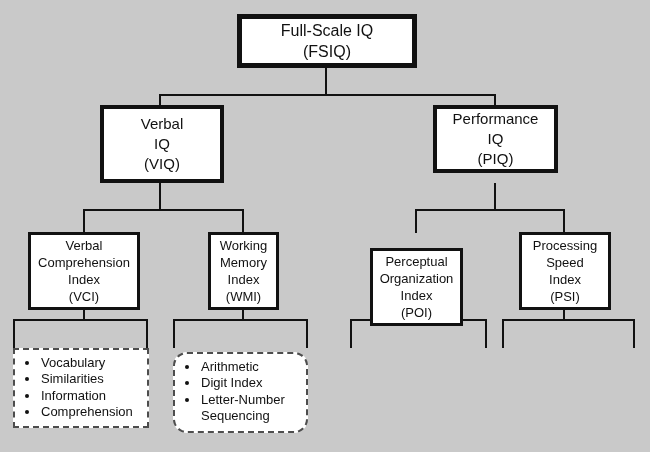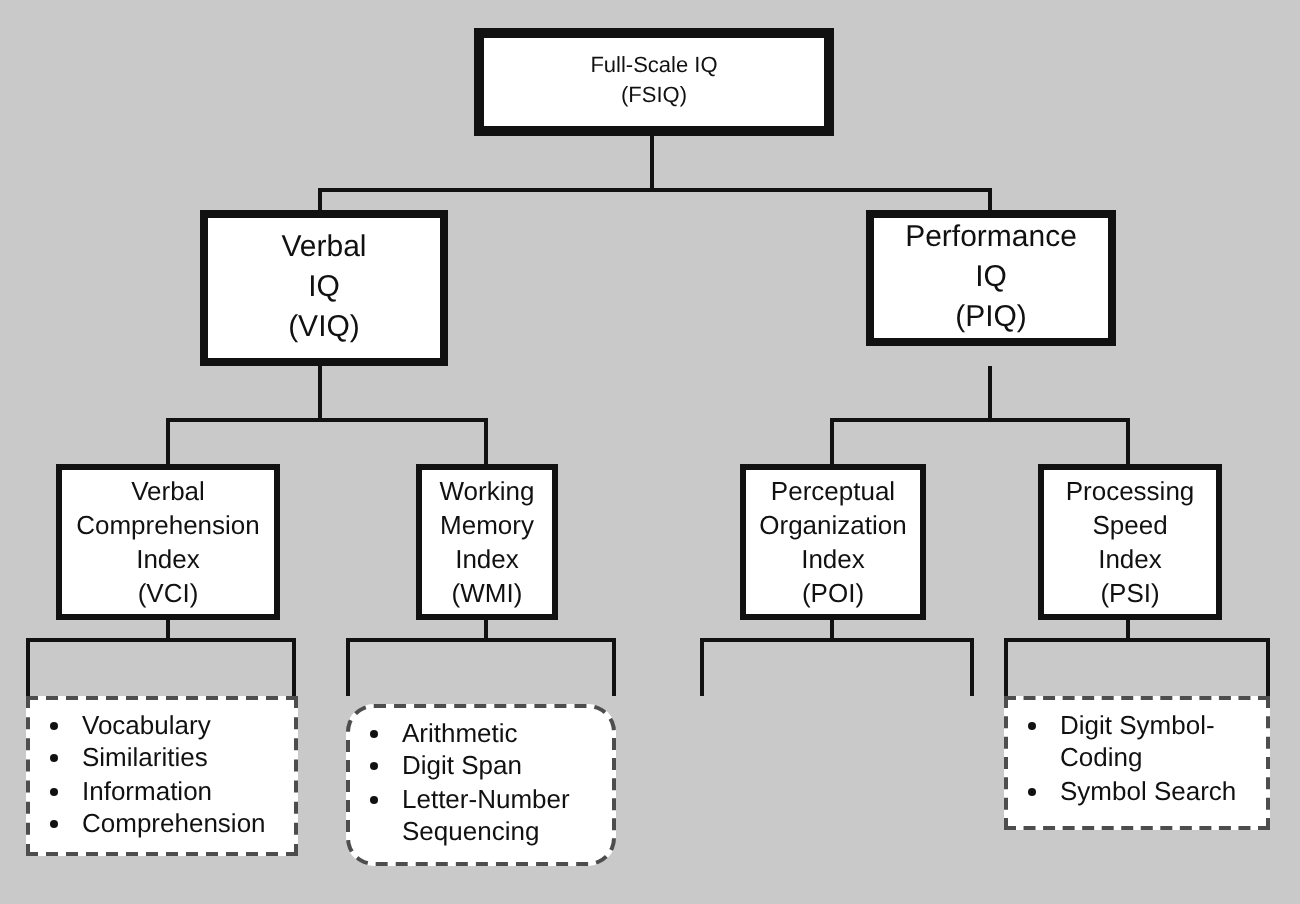--- a/index.html
+++ b/index.html
@@ -24,21 +24,21 @@
     border: 3px solid var(--line, #111111);
     display: flex;
     align-items: center;
     justify-content: center;
     text-align: center;
   }
   .node .label {
     white-space: pre-line;
     line-height: 1.32;
   }
-  .node.lvl1 { border-width: 5px; font-size: 11px; }
+  .node.lvl1 { border-width: 5px; font-size: 16px; }
   .node.lvl2 { border-width: 4px; font-size: 15px; }
   .node.lvl3 { border-width: 3px; font-size: 13px; }
   
   .vline, .hline {
     position: absolute;
     background: var(--line, #111111);
   }
   .vline { width: 2px; }
   .hline { height: 2px; }
   
@@ -118,21 +118,21 @@
 Comprehension
 Index
 (VCI)</div>
   </div>
   <div class="node lvl3" style="left:208px; top:232px; width:71px; height:78px;">
     <div class="label">Working
 Memory
 Index
 (WMI)</div>
   </div>
-  <div class="node lvl3" style="left:370px; top:232px; width:93px; height:78px;">
+  <div class="node lvl3" style="left:370px; top:248px; width:93px; height:78px;">
     <div class="label">Perceptual
 Organization
 Index
 (POI)</div>
   </div>
   <div class="node lvl3" style="left:519px; top:232px; width:92px; height:78px;">
     <div class="label">Processing
 Speed
 Index
 (PSI)</div>
@@ -143,26 +143,20 @@
       <li>Vocabulary</li>
       <li>Similarities</li>
       <li>Information</li>
       <li>Comprehension</li>
     </ul>
   </div>
 
   <div class="subbox" style="left:173px; top:352px; width:135px; height:81px;border-radius:14px;">
     <ul>
       <li>Arithmetic</li>
-      <li>Digit Span</li>
+      <li>Digit Index</li>
       <li>Letter-Number Sequencing</li>
     </ul>
   </div>
 
 
-  <div class="subbox" style="left:502px; top:348px; width:133px; height:67px;">
-    <ul>
-      <li>Digit Symbol-Coding</li>
-      <li>Symbol Search</li>
-    </ul>
-  </div>
 
 </div>
 
 </body></html>

